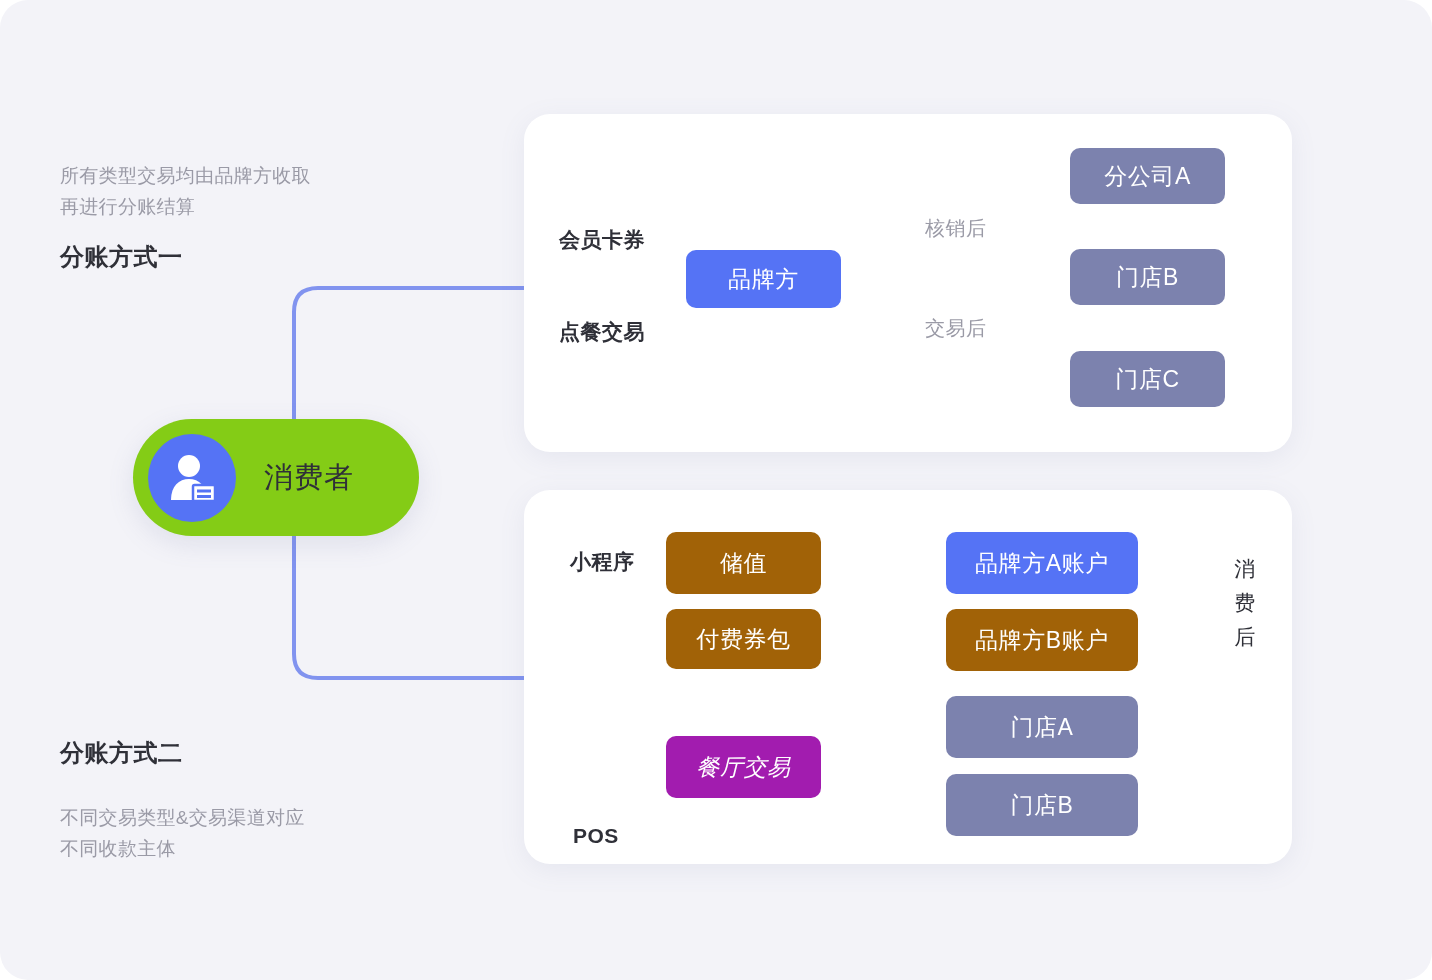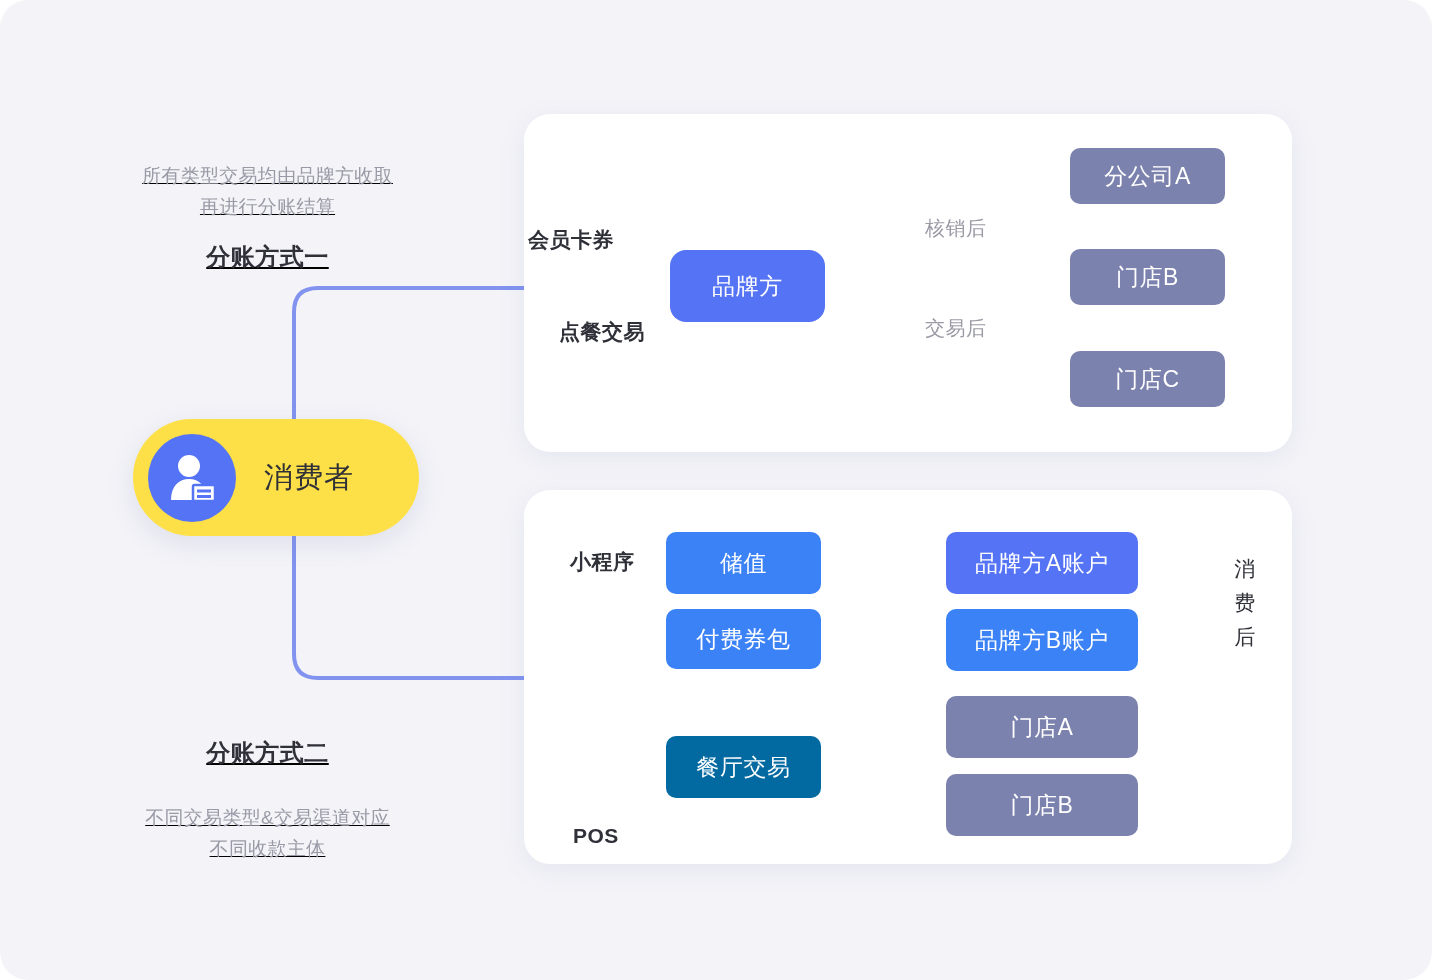--- a/index.html
+++ b/index.html
@@ -36,23 +36,22 @@
     background: #ffffff;
     border-radius: 26px;
     box-shadow: 0 6px 26px rgba(120, 125, 170, 0.10);
   }
   #card-one   { left: 524px; top: 114px;  width: 768px; height: 338px; }
   #card-two   { left: 524px; top: 490px;  width: 768px; height: 374px; }
 
   
   .caption-block {
     position: absolute;
-    text-align: center;
+    text-align: left;
     white-space: pre-line;
-    text-decoration: underline;
   }
   .caption-sub {
     font-size: 19px;
     line-height: 31px;
     color: #9a9aa6;
     letter-spacing: 0.3px;
   }
   .caption-title {
     font-size: 24px;
     line-height: 34px;
@@ -65,21 +64,21 @@
   #caption-two { left: 60px; top: 718px; width: 415px; }
   #caption-two .caption-sub { margin-top: 14px; }
 
   
   #consumer-pill {
     position: absolute;
     left: 133px;
     top: 419px;
     width: 286px;
     height: 117px;
-    background: #fde047;
+    background: #84cc16;
     border-radius: 60px;
     box-shadow: 0 8px 26px rgba(120, 125, 170, 0.16);
     display: flex;
     align-items: center;
     padding-left: 15px;
     box-sizing: border-box;
   }
   #consumer-avatar {
     width: 88px;
     height: 88px;
@@ -103,26 +102,26 @@
     display: flex;
     align-items: center;
     justify-content: center;
     border-radius: 10px;
     color: #ffffff;
     font-size: 23px;
     letter-spacing: 0.6px;
     box-sizing: border-box;
   }
   .node.blue   { background: #5573f5; }
-  .node.violet { background: #3b82f6; }
+  .node.violet { background: #a16207; }
   .node.slate  { background: #7c82ae; }
-  .node.orange { background: #0369a1; }
-
-  
-  #node-brand   { left: 670px;  top: 250px; width: 155px; height: 72px; border-radius: 16px; }
+  .node.orange { background: #a21caf; font-style: italic; }
+
+  
+  #node-brand   { left: 686px;  top: 250px; width: 155px; height: 58px; }
   #node-branchA { left: 1070px; top: 148px; width: 155px; height: 56px; }
   #node-storeB  { left: 1070px; top: 249px; width: 155px; height: 56px; }
   #node-storeC  { left: 1070px; top: 351px; width: 155px; height: 56px; }
 
   
   #node-stored  { left: 666px;  top: 532px; width: 155px; height: 62px; }
   #node-coupon  { left: 666px;  top: 609px; width: 155px; height: 60px; }
   #node-dining  { left: 666px;  top: 736px; width: 155px; height: 62px; }
   #node-acctA   { left: 946px;  top: 532px; width: 192px; height: 62px; }
   #node-acctB   { left: 946px;  top: 609px; width: 192px; height: 62px; }
@@ -138,21 +137,21 @@
     font-size: 21px;
     font-weight: bold;
     color: #2f3038;
     letter-spacing: 0.5px;
   }
   .edge-label.muted {
     font-size: 20px;
     color: #9a9aa6;
     letter-spacing: 0.5px;
   }
-  #label-member  { left: 528px; top: 226px; }
+  #label-member  { left: 559px; top: 226px; }
   #label-order   { left: 559px; top: 318px; }
   #label-after-redeem { left: 925px; top: 215px; }
   #label-after-trade  { left: 925px; top: 315px; }
   #label-miniapp { left: 570px; top: 548px; }
   #label-pos     { left: 573px; top: 824px; }
 
   #label-after-consume {
     position: absolute;
     left: 1232px;
     top: 552px;

